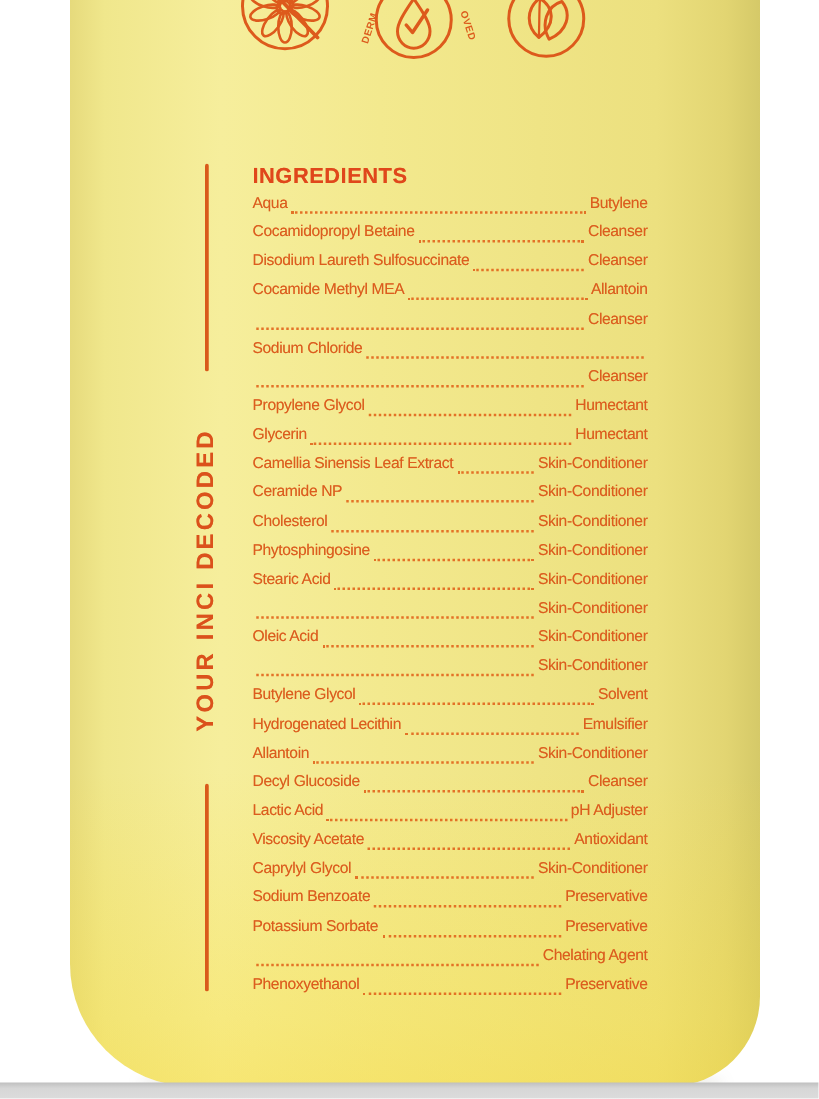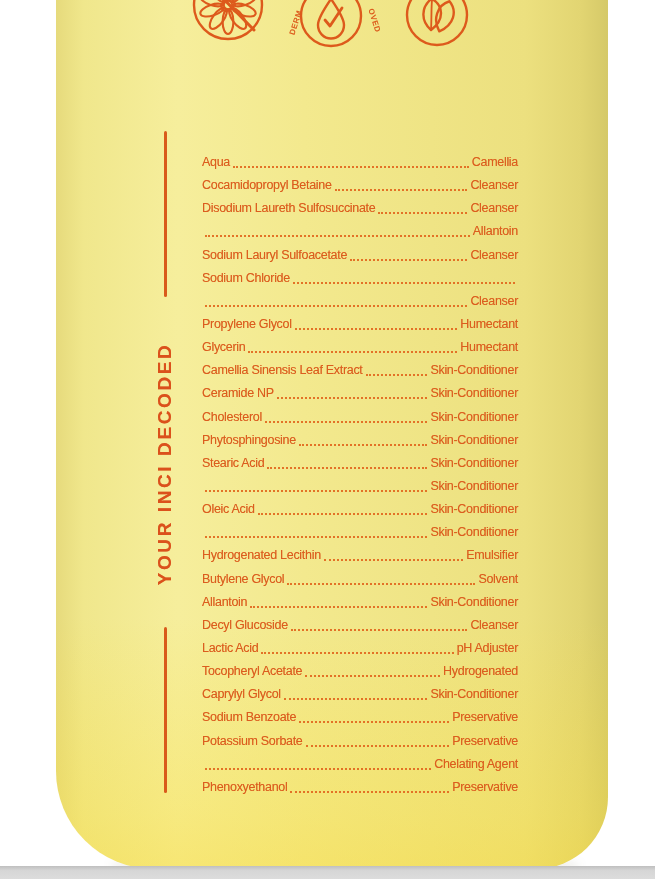--- a/index.html
+++ b/index.html
@@ -32,21 +32,21 @@
   }
   
   .ingredients-header{
     position:absolute;left:202px;top:130px;
     font-size:17.5px;font-weight:bold;letter-spacing:0.4px;color:#e0471b;
     text-shadow:0 0 0.5px rgba(210,60,15,0.55);
   }
   .ingredients-list{
     position:absolute;left:202px;top:151px;width:316px;color:#dc5d1e;
   }
-  .ing-row{display:flex;height:23.15px;font-size:12.5px;letter-spacing:-0.3px;}
+  .ing-row{display:flex;height:23.15px;font-size:12.5px;letter-spacing:-0.3px;align-items:center;}
   .ing-name,.ing-func{white-space:nowrap;line-height:23.15px;
     text-shadow:0 0 0.4px rgba(210,70,20,0.45);}
   .ing-dots{flex:1;min-width:6px;margin:0 3px;height:15px;
     border-bottom:2px dotted #e2691f;opacity:0.92;}
   
   .side-rule{position:absolute;width:2.6px;background:#d95a1b;border-radius:2px;}
   .side-rule-top{left:164px;top:131px;height:166px;}
   .side-rule-bottom{left:164px;top:627px;height:166px;}
   .side-label-text{
     position:absolute;left:154px;top:631px;width:334px;
@@ -96,48 +96,49 @@
 
   <div class="badge" style="left:401px;top:-21px;">
     <svg width="72" height="72" viewBox="-36 -36 72 72" fill="none" stroke="#dd5a1c" stroke-width="2.4" stroke-linecap="round" stroke-linejoin="round">
       <circle cx="0" cy="0" r="30"></circle>
       <path d="M-8,14 C -17,4 -15,-10 -3,-17 C 7,-9 8,5 -8,14 Z" transform="rotate(-8)"></path>
       <path d="M4,16 C -4,5 -1,-10 11,-15 C 20,-6 18,8 4,16 Z" transform="rotate(6)"></path>
       <path d="M-8,14 C -6,4 -5,-6 -3,-15" stroke-width="1.8" transform="rotate(-8)"></path>
     </svg>
   </div>
 
+  <div class="ingredients-header">INGREDIENTS</div>
 
   <div class="ingredients-list">
 
       <div class="ing-row">
         <span class="ing-name">Aqua</span>
         <span class="ing-dots"></span>
-        <span class="ing-func">Camellia</span>
+        <span class="ing-func">Butylene</span>
       </div>
 
       <div class="ing-row">
         <span class="ing-name">Cocamidopropyl Betaine</span>
         <span class="ing-dots"></span>
         <span class="ing-func">Cleanser</span>
       </div>
 
       <div class="ing-row">
         <span class="ing-name">Disodium Laureth Sulfosuccinate</span>
         <span class="ing-dots"></span>
         <span class="ing-func">Cleanser</span>
       </div>
 
       <div class="ing-row">
+        <span class="ing-name">Cocamide Methyl MEA</span>
         <span class="ing-dots"></span>
         <span class="ing-func">Allantoin</span>
       </div>
 
       <div class="ing-row">
-        <span class="ing-name">Sodium Lauryl Sulfoacetate</span>
         <span class="ing-dots"></span>
         <span class="ing-func">Cleanser</span>
       </div>
 
       <div class="ing-row">
         <span class="ing-name">Sodium Chloride</span>
         <span class="ing-dots"></span>
       </div>
 
       <div class="ing-row">
@@ -197,53 +198,53 @@
         <span class="ing-dots"></span>
         <span class="ing-func">Skin-Conditioner</span>
       </div>
 
       <div class="ing-row">
         <span class="ing-dots"></span>
         <span class="ing-func">Skin-Conditioner</span>
       </div>
 
       <div class="ing-row">
+        <span class="ing-name">Butylene Glycol</span>
+        <span class="ing-dots"></span>
+        <span class="ing-func">Solvent</span>
+      </div>
+
+      <div class="ing-row">
         <span class="ing-name">Hydrogenated Lecithin</span>
         <span class="ing-dots"></span>
         <span class="ing-func">Emulsifier</span>
       </div>
 
       <div class="ing-row">
-        <span class="ing-name">Butylene Glycol</span>
-        <span class="ing-dots"></span>
-        <span class="ing-func">Solvent</span>
-      </div>
-
-      <div class="ing-row">
         <span class="ing-name">Allantoin</span>
         <span class="ing-dots"></span>
         <span class="ing-func">Skin-Conditioner</span>
       </div>
 
       <div class="ing-row">
         <span class="ing-name">Decyl Glucoside</span>
         <span class="ing-dots"></span>
         <span class="ing-func">Cleanser</span>
       </div>
 
       <div class="ing-row">
         <span class="ing-name">Lactic Acid</span>
         <span class="ing-dots"></span>
         <span class="ing-func">pH Adjuster</span>
       </div>
 
       <div class="ing-row">
-        <span class="ing-name">Tocopheryl Acetate</span>
-        <span class="ing-dots"></span>
-        <span class="ing-func">Hydrogenated</span>
+        <span class="ing-name">Viscosity Acetate</span>
+        <span class="ing-dots"></span>
+        <span class="ing-func">Antioxidant</span>
       </div>
 
       <div class="ing-row">
         <span class="ing-name">Caprylyl Glycol</span>
         <span class="ing-dots"></span>
         <span class="ing-func">Skin-Conditioner</span>
       </div>
 
       <div class="ing-row">
         <span class="ing-name">Sodium Benzoate</span>

